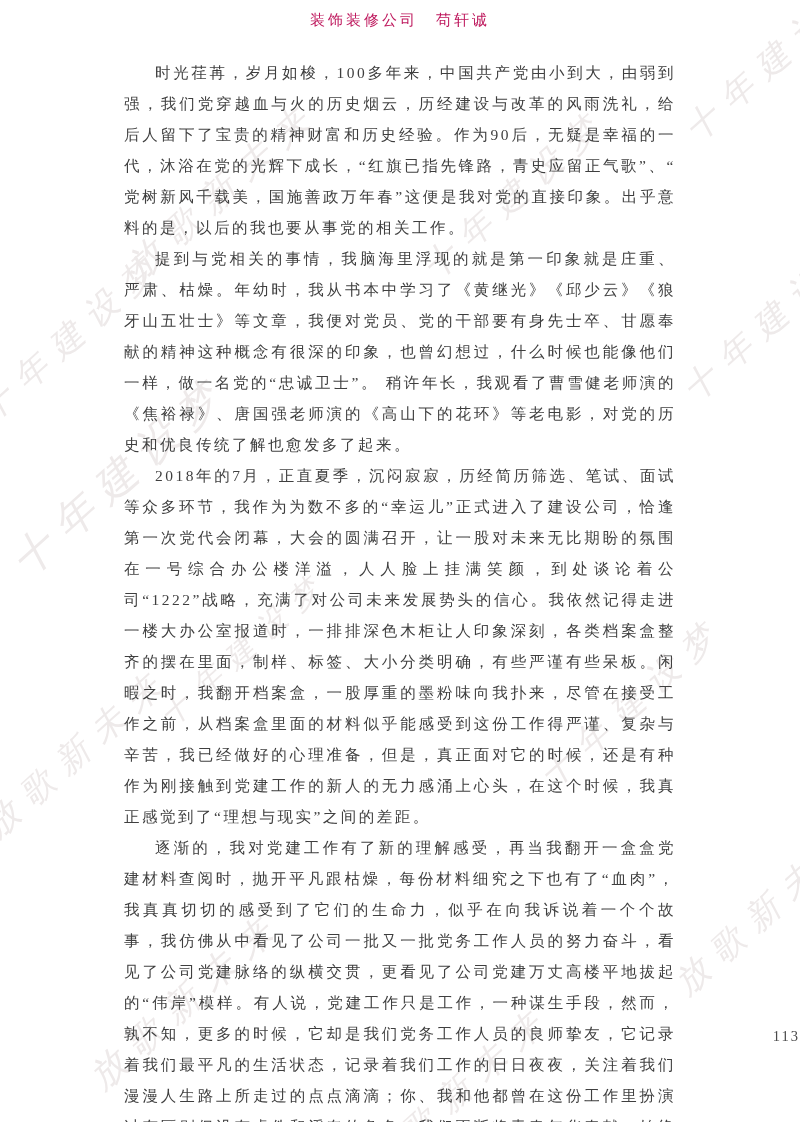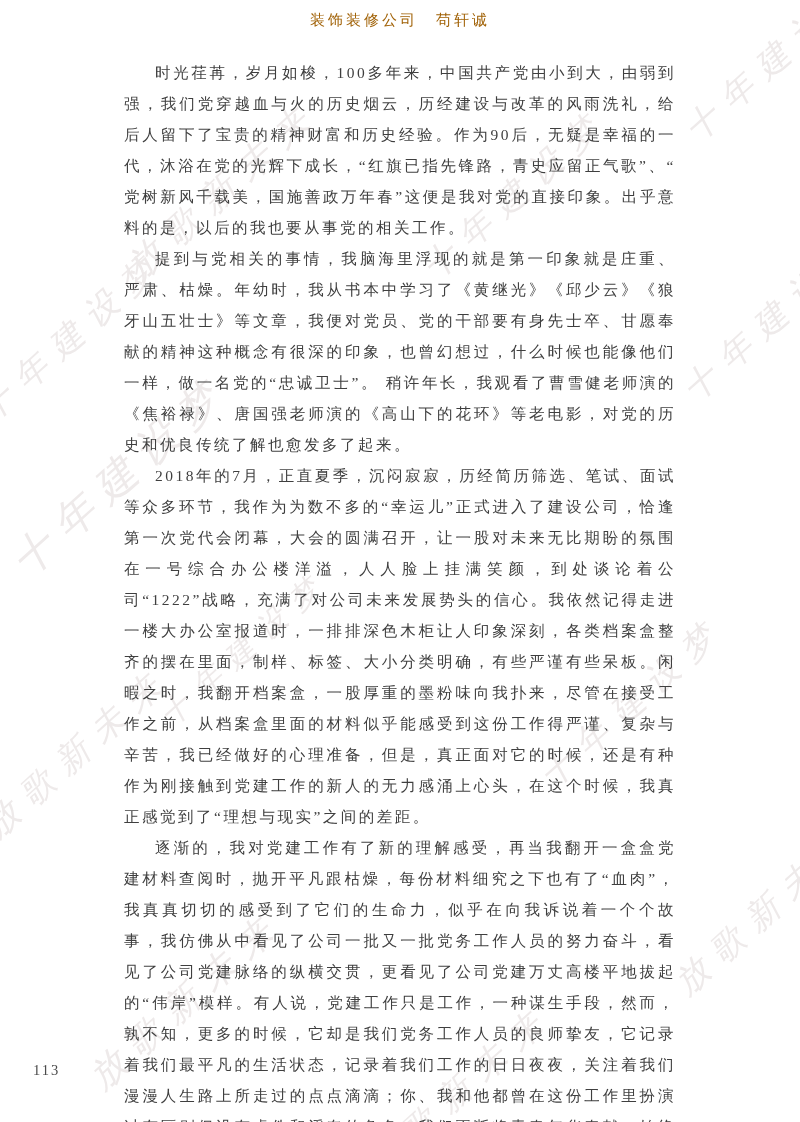--- a/index.html
+++ b/index.html
@@ -30,43 +30,42 @@
     font-size:23px;
     font-weight:bold;
     letter-spacing:4px;
     color:#c0262c;
   }
   .byline{
     margin-top:11px;
     text-align:center;
     font-size:15px;
     letter-spacing:3px;
-    color:#a16207;
+    color:#be185d;
   }
   .body-text{
     margin:27px 124px 0 124px;
     color:#3f3f3f;
   }
   .body-text p{
     margin:0;
     font-size:15.5px;
     line-height:31px;
     letter-spacing:2.5px;
     text-align:justify;
     text-indent:2em;
   }
   .page-number{
     position:absolute;
     left:0;right:0;
-    top:1062px;
-    text-align:left;
+    top:1028px;
+    text-align:right;
     font-size:14.5px;
     letter-spacing:2px;
     color:#4a4a4a;
-    padding-left:33px;
   }
 </style>
 </head>
 <body>
 
 <div class="page">
 
   <div class="wm-layer">
       <div class="wm-stripe" style="left: 132px; top: 248px; font-size: 36px; color: rgb(238, 234, 234);">放歌新未来</div>
       <div class="wm-stripe" style="left: 428px; top: 250px; font-size: 34px; color: rgb(238, 234, 234);">十年建设梦</div>

